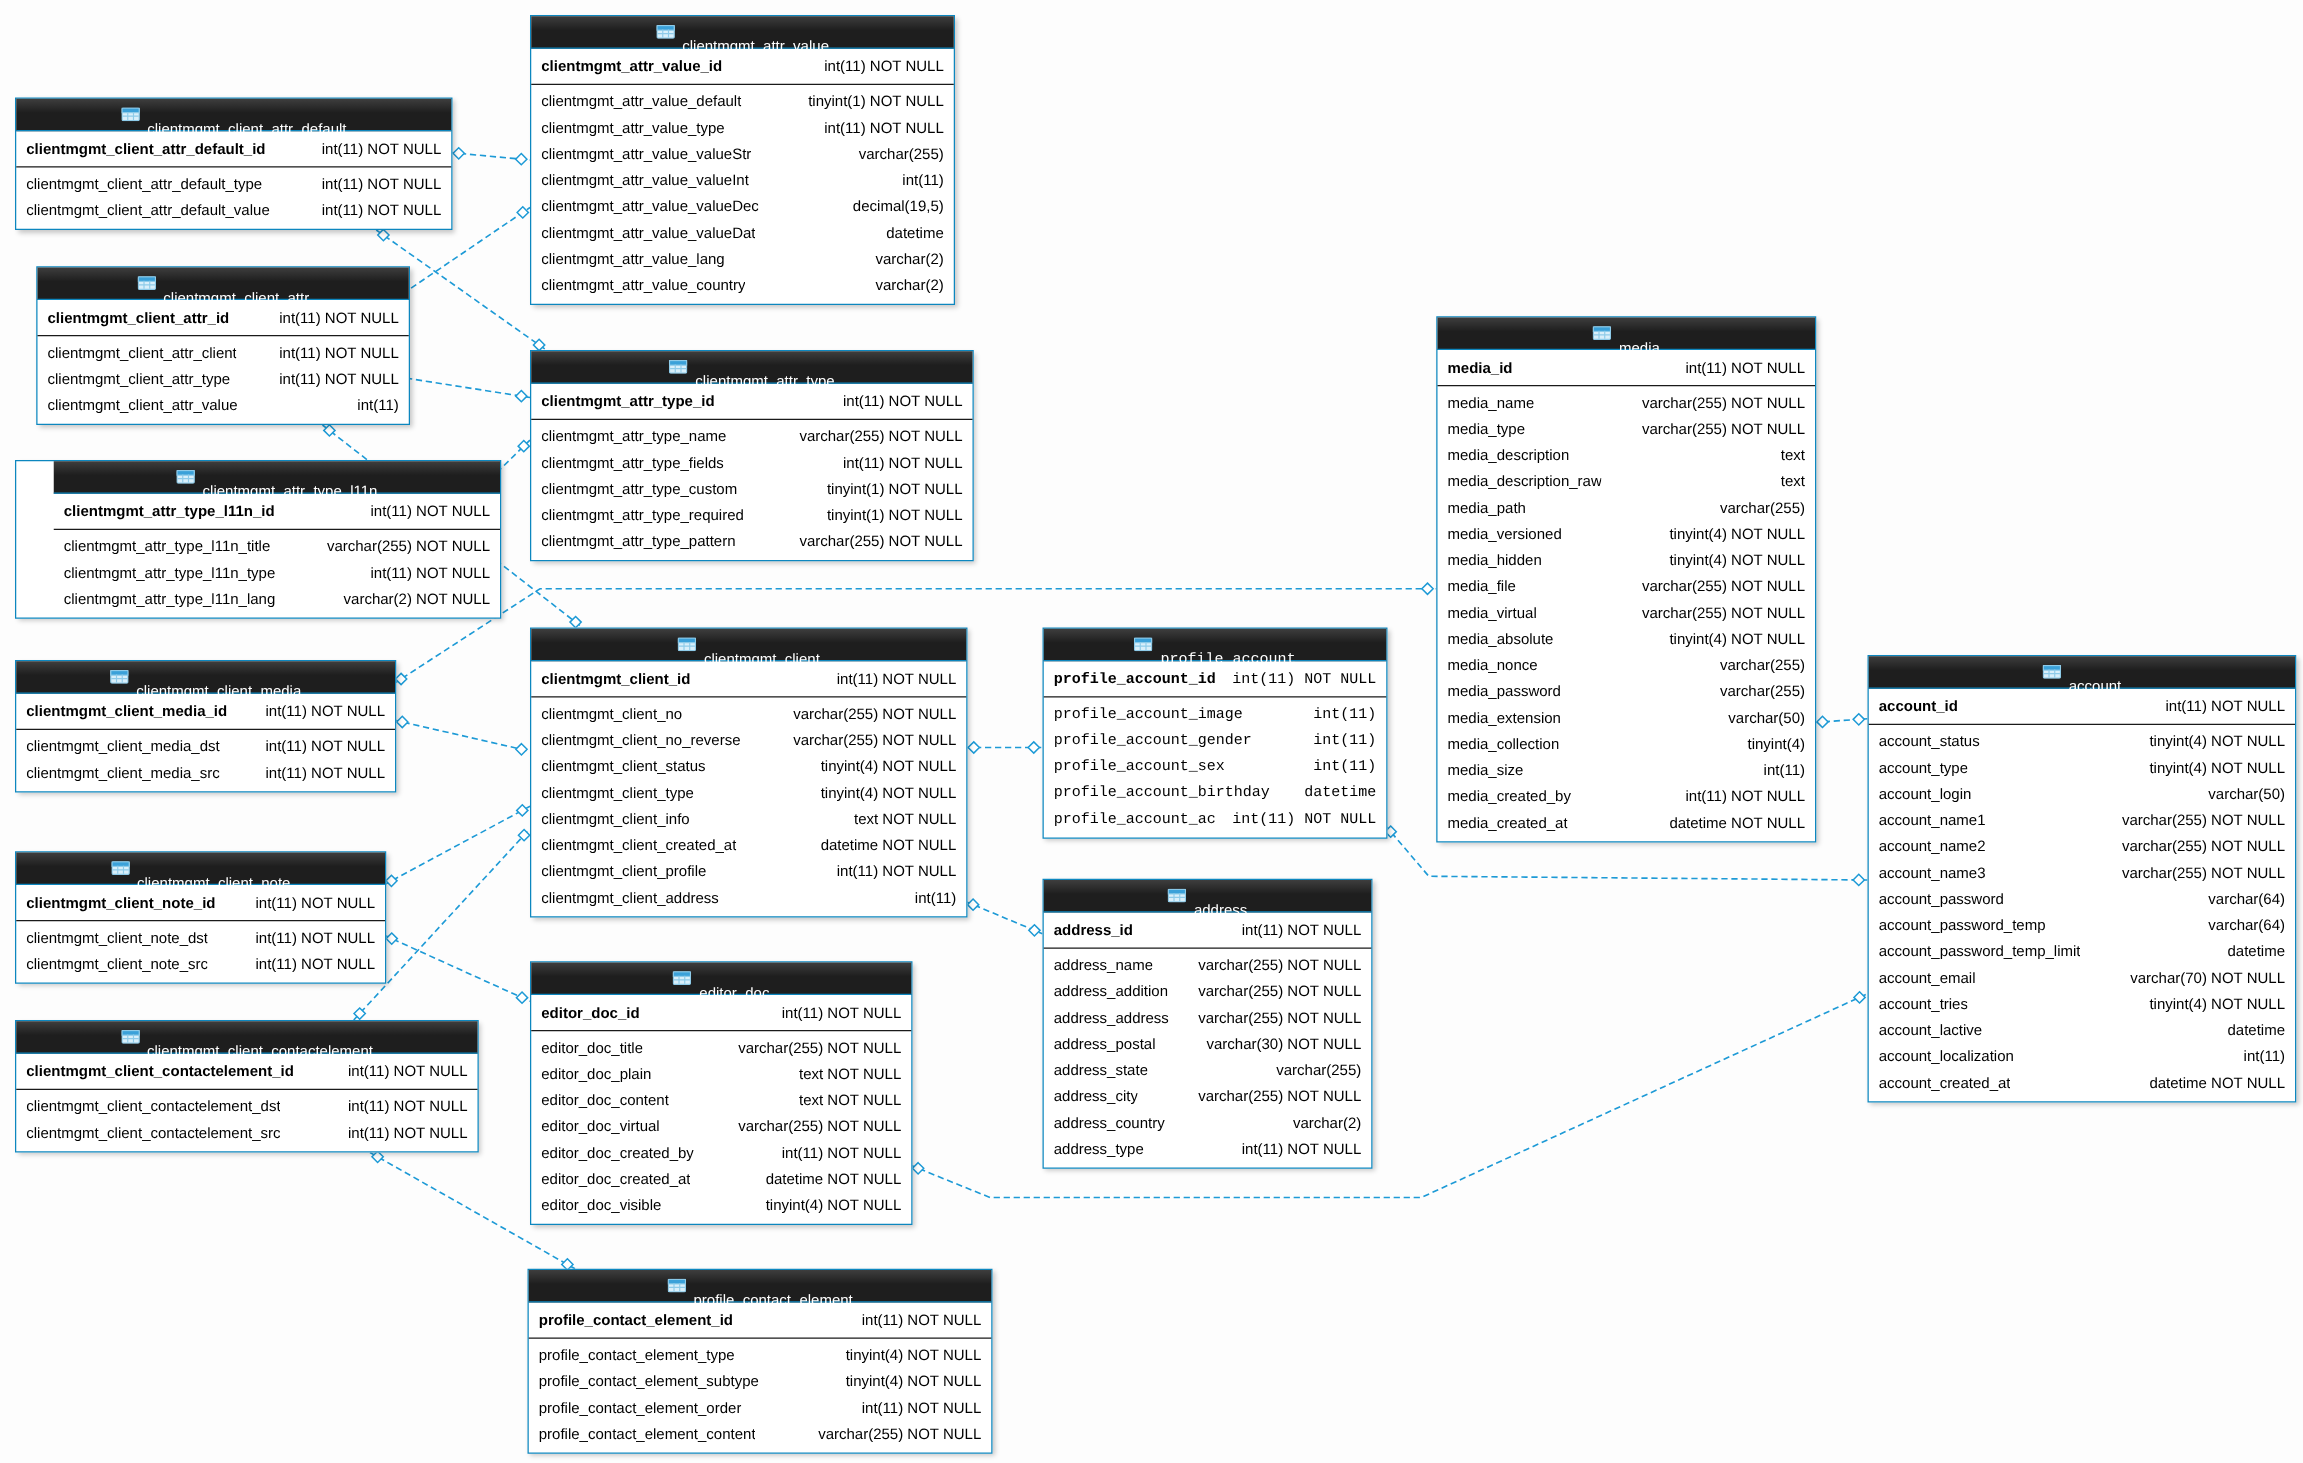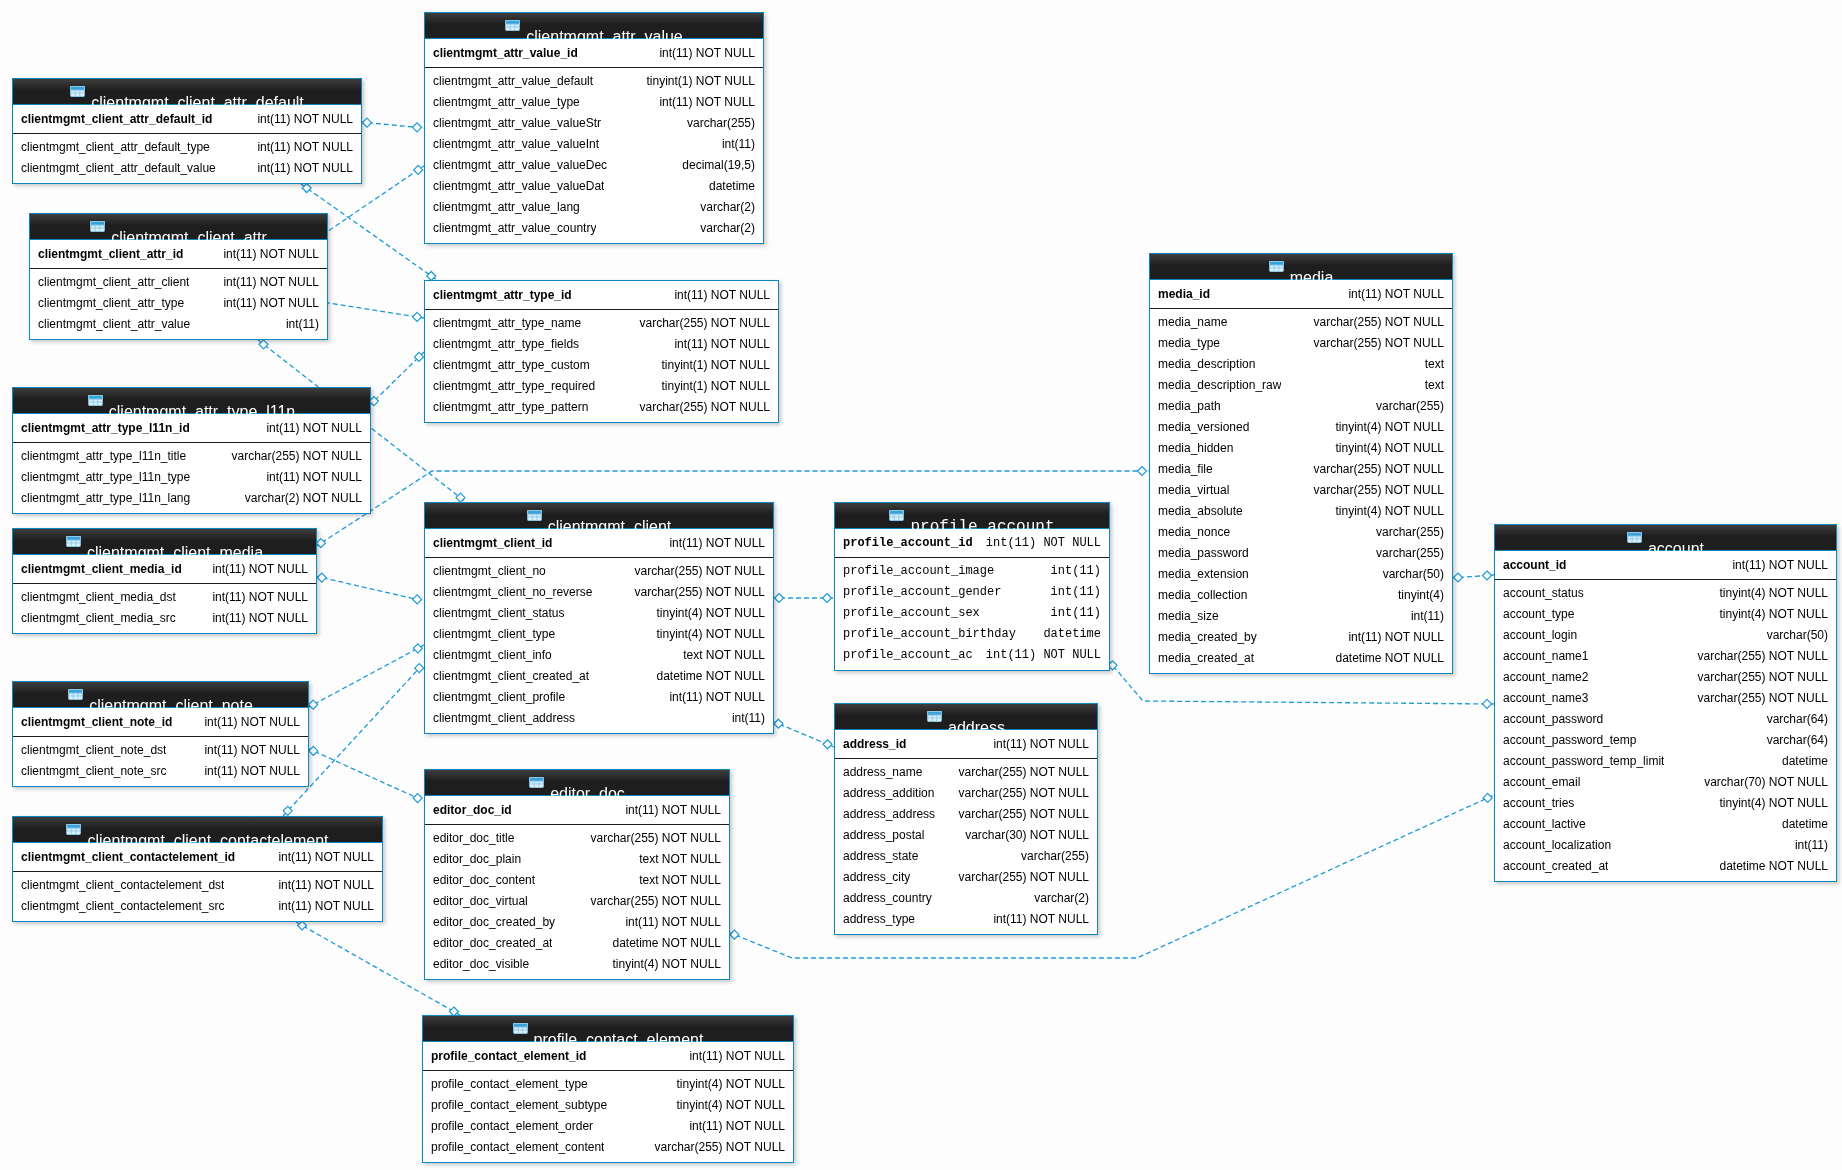--- a/index.html
+++ b/index.html
@@ -22,21 +22,21 @@
     color: var(--row-text, #000);
   }
   .table-header {
     display: flex; align-items: center; justify-content: center; gap: 6px;
     background: linear-gradient(rgba(255,255,255,.14), rgba(255,255,255,0) 45%), var(--header-bg, #1e1e1e);
     color: var(--header-text, #fff);
     height: 25px; padding: 0 8px;
     border-bottom: 1px solid var(--table-border, #0d87bf);
   }
   .tbl-icon { width: 15px; height: 11px; flex: 0 0 auto; }
-  .table-title { font-size: 16px; white-space: nowrap; margin-top: 22px; }
+  .table-title { font-size: 12px; white-space: nowrap; margin-top: 22px; }
 
   .pk-section { padding: 4px 0 3px; border-bottom: 1px solid #1a1a1a; }
   .cols-section { padding: 3px 0 4px; }
   .col-row {
     display: flex; justify-content: space-between; gap: 14px;
     padding: 2px 8px; line-height: 17px; white-space: nowrap;
   }
   .pk .col-name { font-weight: bold; }
   .col-name { white-space: nowrap; overflow: hidden; }
   .col-type { white-space: nowrap; text-align: right; }
@@ -242,20 +242,30 @@
             <span class="col-name">clientmgmt_client_attr_type</span>
             <span class="col-type">int(11) NOT NULL</span>
           </div>
           <div class="col-row">
             <span class="col-name">clientmgmt_client_attr_value</span>
             <span class="col-type">int(11)</span>
           </div>
         </div>
       </div>
       <div class="table-card" style="left: 424px; top: 280px; width: 353px;">
+        <div class="table-header">
+          <svg class="tbl-icon" viewBox="0 0 16 12">
+            <rect x="0.5" y="0.5" width="15" height="11" rx="1" fill="#d9effa" stroke="#8ecbe9"></rect>
+            <rect x="0.5" y="0.5" width="15" height="4" fill="#3ba1d9" stroke="#8ecbe9"></rect>
+            <line x1="5.5" y1="4" x2="5.5" y2="11" stroke="#8ecbe9"></line>
+            <line x1="10.5" y1="4" x2="10.5" y2="11" stroke="#8ecbe9"></line>
+            <line x1="1" y1="7.5" x2="15" y2="7.5" stroke="#8ecbe9"></line>
+          </svg>
+          <span class="table-title">clientmgmt_attr_type</span>
+        </div>
         <div class="pk-section">
           <div class="col-row pk">
             <span class="col-name">clientmgmt_attr_type_id</span>
             <span class="col-type">int(11) NOT NULL</span>
           </div>
         </div>
         <div class="cols-section">
           <div class="col-row">
             <span class="col-name">clientmgmt_attr_type_name</span>
             <span class="col-type">varchar(255) NOT NULL</span>
@@ -271,21 +281,21 @@
           <div class="col-row">
             <span class="col-name">clientmgmt_attr_type_required</span>
             <span class="col-type">tinyint(1) NOT NULL</span>
           </div>
           <div class="col-row">
             <span class="col-name">clientmgmt_attr_type_pattern</span>
             <span class="col-type">varchar(255) NOT NULL</span>
           </div>
         </div>
       </div>
-      <div class="table-card" style="left: 12px; top: 387px; width: 357px;">
+      <div class="table-card" style="left: 12px; top: 368px; width: 357px; padding-left: 30px;">
         <div class="table-header">
           <svg class="tbl-icon" viewBox="0 0 16 12">
             <rect x="0.5" y="0.5" width="15" height="11" rx="1" fill="#d9effa" stroke="#8ecbe9"></rect>
             <rect x="0.5" y="0.5" width="15" height="4" fill="#3ba1d9" stroke="#8ecbe9"></rect>
             <line x1="5.5" y1="4" x2="5.5" y2="11" stroke="#8ecbe9"></line>
             <line x1="10.5" y1="4" x2="10.5" y2="11" stroke="#8ecbe9"></line>
             <line x1="1" y1="7.5" x2="15" y2="7.5" stroke="#8ecbe9"></line>
           </svg>
           <span class="table-title">clientmgmt_attr_type_l11n</span>
         </div>

